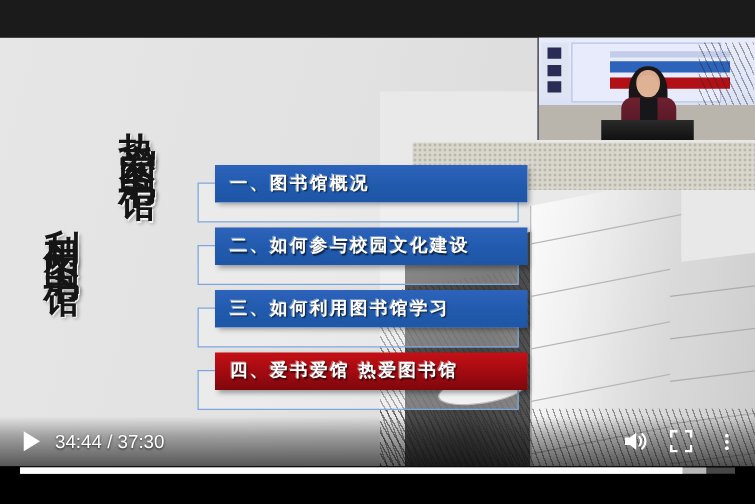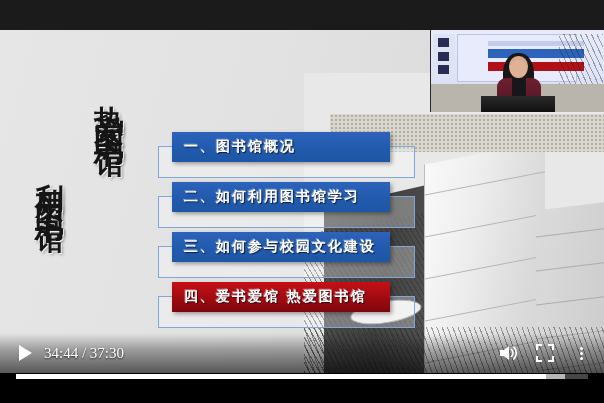--- a/index.html
+++ b/index.html
@@ -47,21 +47,21 @@
      font-family:"DejaVu Serif","Liberation Serif",serif;font-weight:bold;color:#151515;
      letter-spacing:10px;text-shadow:1px 1px 0 rgba(255,255,255,.8),2px 2px 3px rgba(0,0,0,.30);}
   #vtext1{left:88px;top:52px;font-size:30px;}
   #vtext2{left:30px;top:130px;font-size:29px;}
 
   
   #bars{position:absolute;left:0;top:0;width:604px;height:343px;}
   .baritem{position:absolute;left:172px;}
   .outline{position:absolute;left:-14px;top:14px;width:255px;height:30px;
       border:1px solid #7ea6dd;background:rgba(255,255,255,.30);}
-  .bar{position:absolute;left:0;top:0;width:218px;height:30px;
+  .bar{position:absolute;left:0;top:0;width:250px;height:30px;
       box-shadow:2px 2px 4px rgba(0,0,0,.35);display:flex;align-items:center;}
   .bar.blue{background:linear-gradient(180deg,#2d63bb 0%,#215aad 55%,#1f56a6 100%);}
   .bar.red{background:linear-gradient(180deg,#c41016 0%,#9c0a10 60%,#7e070c 100%);}
   .bar span{font-family:"DejaVu Serif","Liberation Serif",serif;font-weight:bold;
       font-size:14px;color:#fff;letter-spacing:2px;padding-left:12px;white-space:nowrap;
       text-shadow:1px 1px 1px rgba(0,0,0,.65),-1px -1px 0 rgba(255,255,255,.35);}
 
   
   #pip{position:absolute;left:430px;top:28px;width:174px;height:84px;overflow:hidden;
        background:#cfd6ef;border-left:1px solid #2a2a2a;}
@@ -93,21 +93,21 @@
   .letterbox{position:absolute;left:0;width:604px;background:#1b1b1b;z-index:6;}
   #lbTop{top:0;height:30px;}
   #lbBottom{top:373px;height:30px;background:#000;}
 
   
   #controls{position:absolute;left:0;top:333px;width:604px;height:40px;z-index:8;
      background:linear-gradient(180deg,rgba(0,0,0,0) 0%,rgba(0,0,0,.30) 40%,rgba(0,0,0,.62) 100%);
      display:flex;align-items:center;}
   #playBtn{width:34px;height:34px;margin-left:8px;display:flex;align-items:center;justify-content:center;cursor:pointer;}
   .playTri{width:0;height:0;border-left:13px solid #fff;border-top:8px solid transparent;border-bottom:8px solid transparent;}
-  #timeDisplay{color:#fff;font-size:15px;font-family:Liberation Serif, serif;margin-left:2px;
+  #timeDisplay{color:#fff;font-size:15px;font-family:Liberation Sans, sans-serif;margin-left:2px;
      text-shadow:0 1px 2px rgba(0,0,0,.8);white-space:nowrap;}
   #rightCtl{margin-left:auto;display:flex;align-items:center;gap:6px;padding-right:8px;}
   .ctlBtn{width:30px;height:30px;display:flex;align-items:center;justify-content:center;cursor:pointer;}
   .dots i{display:block;width:3px;height:3px;background:#fff;border-radius:50%;margin:2px 0;}
 
   
   #progressWrap{position:absolute;left:16px;top:374px;width:572px;height:5px;z-index:9;
      background:rgba(255,255,255,.28);cursor:pointer;}
   #progressBuffer{position:absolute;left:0;top:0;height:5px;background:rgba(220,220,220,.75);}
   #progressFill{position:absolute;left:0;top:0;height:5px;background:#fff;}
@@ -153,28 +153,28 @@
         <div class="baritem" style="top:102px">
           <div class="outline"></div>
           <div class="bar blue">
             <span>一、图书馆概况</span>
           </div>
         </div>
 
         <div class="baritem" style="top:152px;width:262px">
           <div class="outline"></div>
           <div class="bar blue">
-            <span>二、如何利用图书馆学习</span>
+            <span>二、如何参与校园文化建设</span>
           </div>
         </div>
 
         <div class="baritem" style="top:202px">
           <div class="outline"></div>
           <div class="bar blue">
-            <span>三、如何参与校园文化建设</span>
+            <span>三、如何利用图书馆学习</span>
           </div>
         </div>
 
         <div class="baritem" style="top:252px">
           <div class="outline"></div>
           <div class="bar red" style="background: linear-gradient(rgb(196, 16, 22) 0%, rgb(156, 10, 16) 60%, rgb(126, 7, 12) 100%);">
             <span>四、爱书爱馆  热爱图书馆</span>
           </div>
         </div>
 

